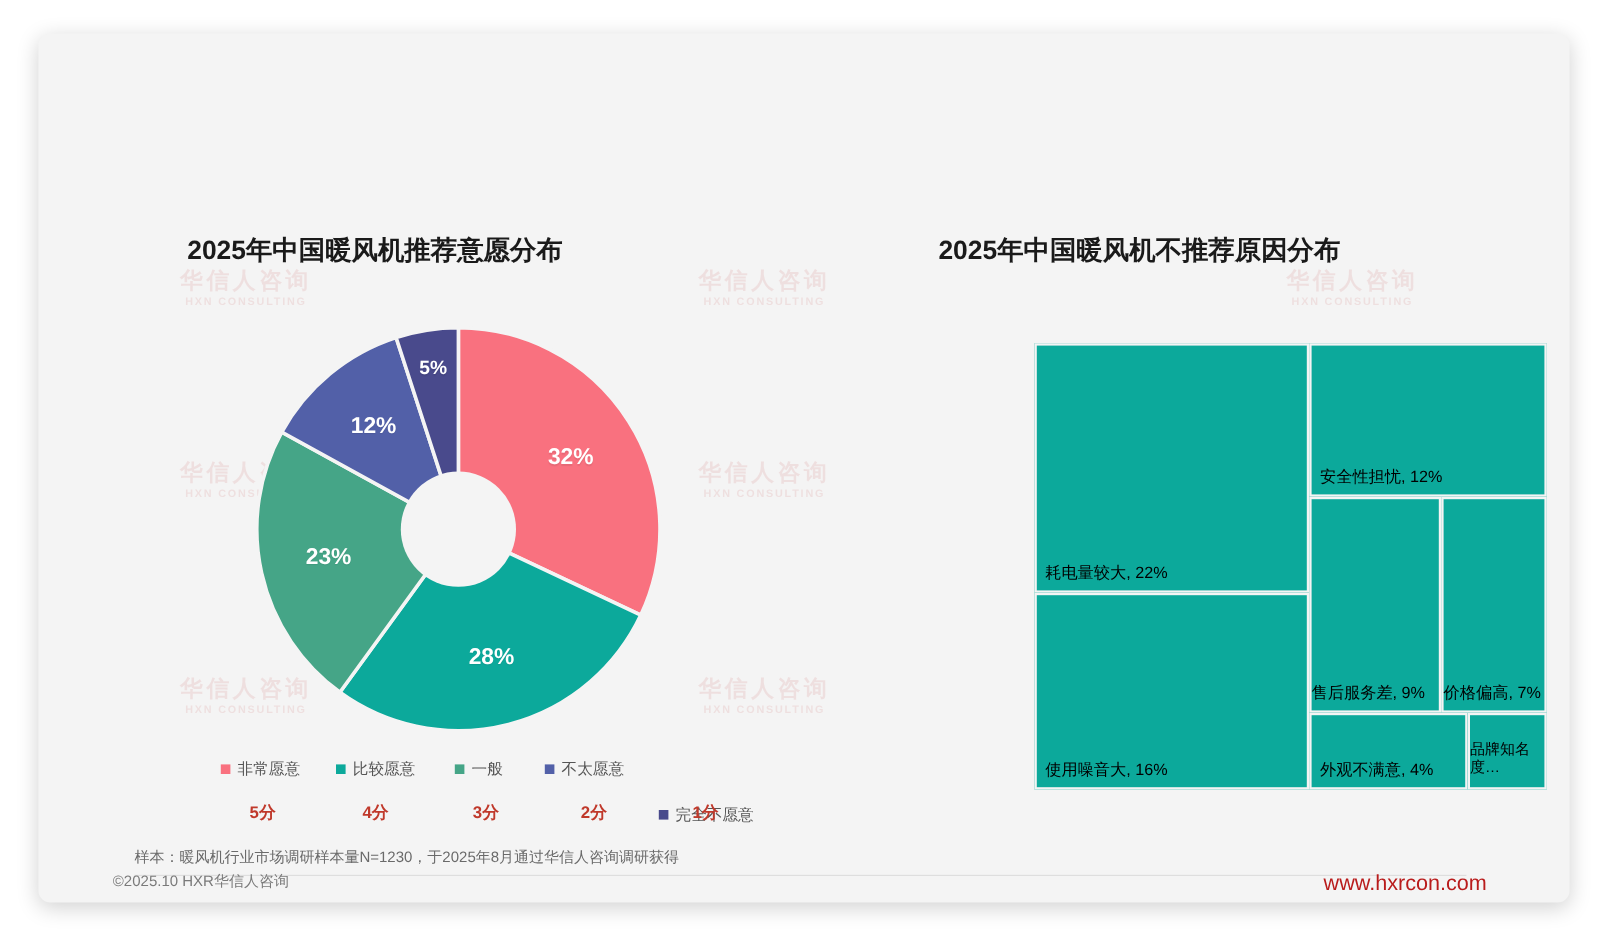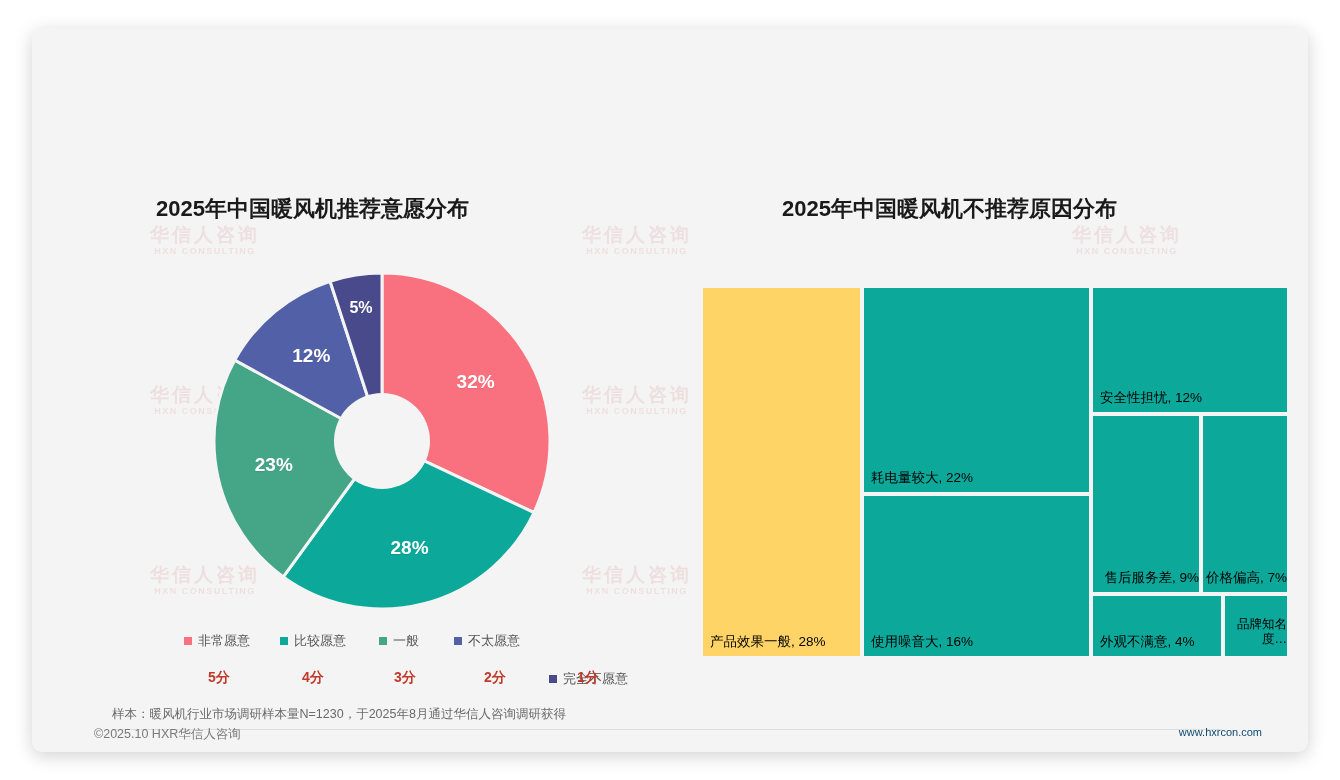--- a/index.html
+++ b/index.html
@@ -66,30 +66,30 @@
   .score{
     position:absolute;font-size:14px;font-weight:bold;color:#c0392b;white-space:nowrap;
   }
   
   .tm{position:absolute;left:669px;top:258px;width:588px;height:372px;}
   .tm-cell{position:absolute;box-sizing:border-box;border:2px solid #f4f4f4;}
   .tm-label{
     position:absolute;left:7px;bottom:5px;right:5px;
     color:#000000;font-size:13.5px;line-height:1.25;
   }
-  .tm-label.center{left:0;right:0;text-align:right;}
+  .tm-label.center{left:0;right:0;text-align:left;}
   
   .note{
     position:absolute;left:80px;top:678px;width:1110px;
     font-size:12.5px;color:#6a6a6a;
     border-bottom:1px solid #dedede;padding-bottom:6px;
   }
   .footer{position:absolute;left:0;bottom:0;width:1276px;height:34px;}
   .footer-left{position:absolute;left:62px;top:8px;font-size:12.5px;color:#7a7a7a;}
-  .footer-right{position:absolute;right:46px;top:8px;font-size:11px;color:#0c4a6e;}
+  .footer-right{position:absolute;right:69px;top:8px;font-size:18px;color:#b91c1c;}
 </style>
 </head>
 <body>
 
 <div class="slide">
 
 
   <div class="wm" style="left:118px;top:196px;">
     <span class="w1">华信人咨询</span>
     <span class="w2">HXN CONSULTING</span>
@@ -164,23 +164,20 @@
     </div>
   <div class="scores" id="donut-scores">
       <div class="score" style="left: 24px;">5分</div>
       <div class="score" style="left: 118px;">4分</div>
       <div class="score" style="left: 210px;">3分</div>
       <div class="score" style="left: 300px;">2分</div>
       <div class="score" style="left: 393px;">1分</div>
     </div>
 
   <div class="tm" id="treemap">
-      <div class="tm-cell" style="left: 0px; top: 0px; width: 161px; height: 372px; background: rgb(255, 212, 102);">
-        <div class="tm-label">产品效果一般, 28%</div>
-      </div>
       <div class="tm-cell" style="left: 161px; top: 0px; width: 229px; height: 208px; background: rgb(12, 169, 155);">
         <div class="tm-label">耗电量较大, 22%</div>
       </div>
       <div class="tm-cell" style="left: 161px; top: 208px; width: 229px; height: 164px; background: rgb(12, 169, 155);">
         <div class="tm-label">使用噪音大, 16%</div>
       </div>
       <div class="tm-cell" style="left: 390px; top: 0px; width: 198px; height: 128px; background: rgb(12, 169, 155);">
         <div class="tm-label">安全性担忧, 12%</div>
       </div>
       <div class="tm-cell" style="left: 390px; top: 128px; width: 110px; height: 180px; background: rgb(12, 169, 155);">

